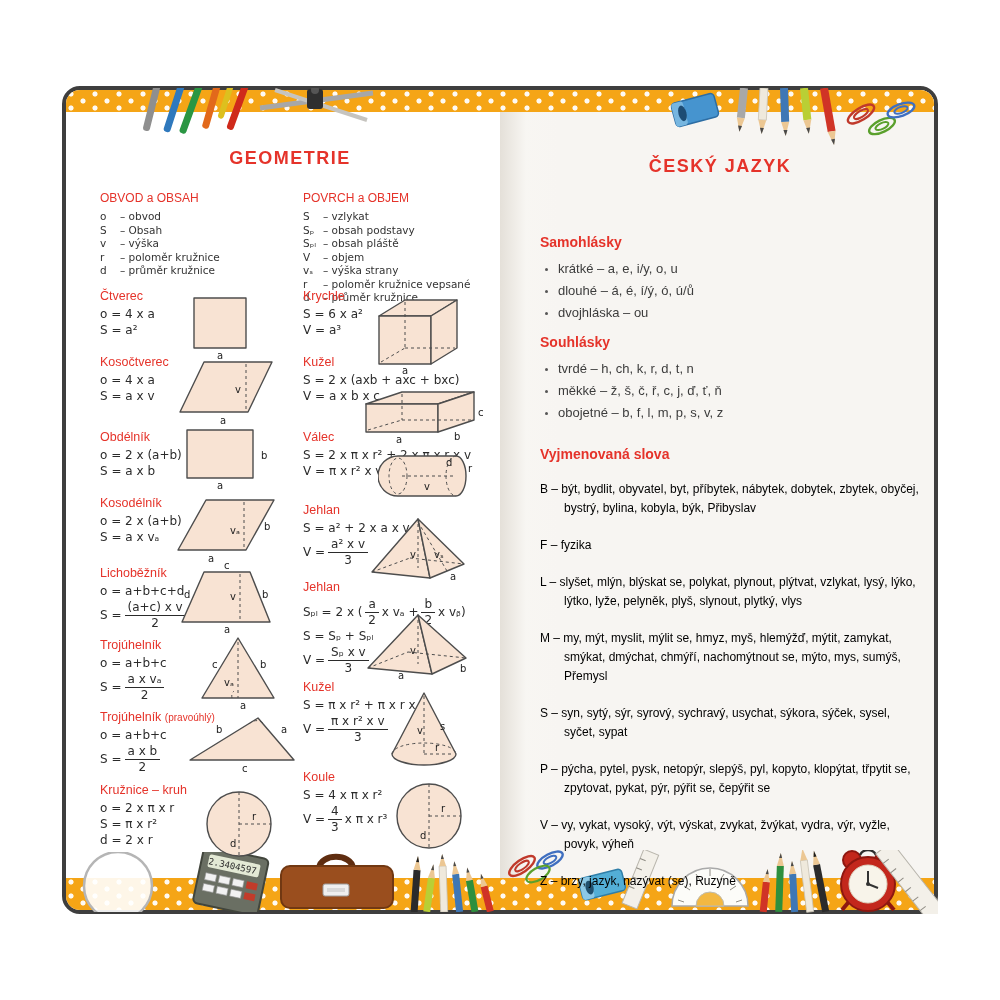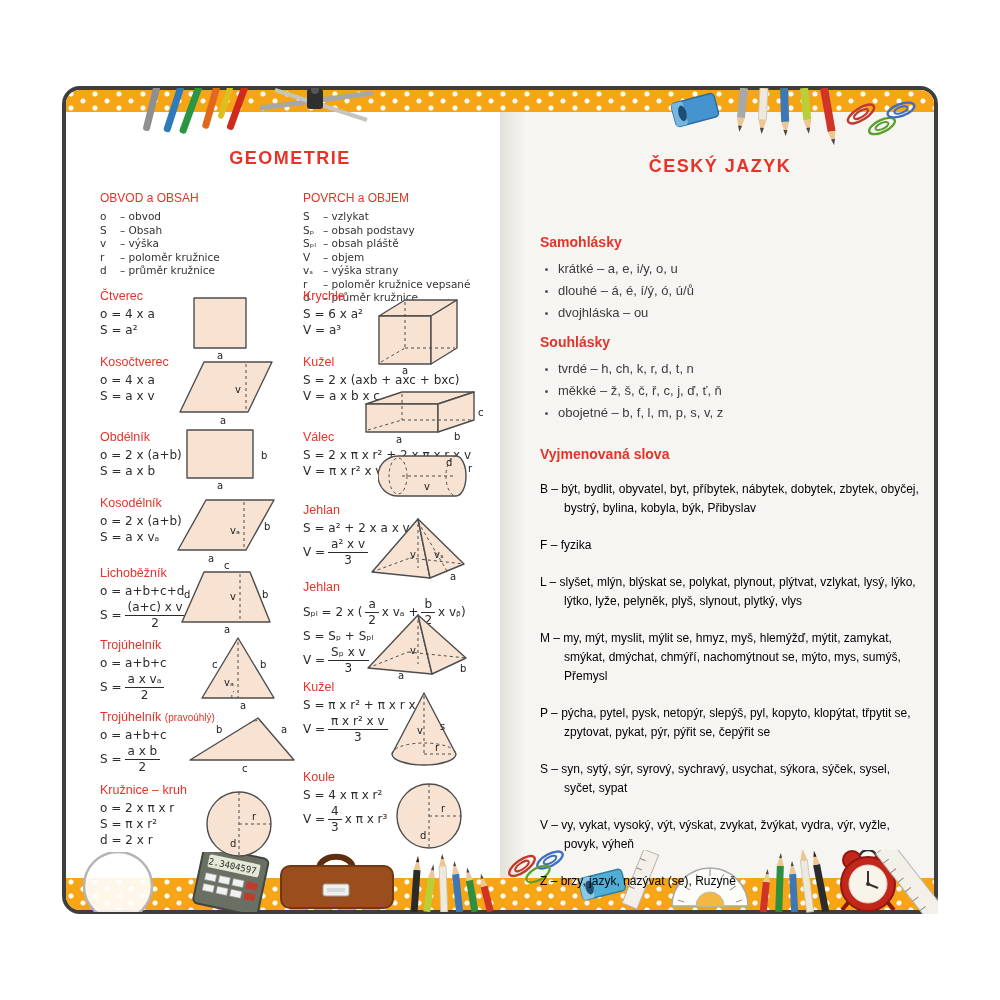--- a/index.html
+++ b/index.html
@@ -595,19 +595,19 @@
     <li>měkké – ž, š, č, ř, c, j, ď, ť, ň</li>
     <li>obojetné – b, f, l, m, p, s, v, z</li>
   </ul>
 
   <h2 class="content rp-h" style="left:540px;top:446px">Vyjmenovaná slova</h2>
   <div class="content entries" style="left:540px;top:480px">
     <p class="entry">B – být, bydlit, obyvatel, byt, příbytek, nábytek, dobytek, zbytek, obyčej, bystrý, bylina, kobyla, býk, Přibyslav</p>
     <p class="entry">F – fyzika</p>
     <p class="entry">L – slyšet, mlýn, blýskat se, polykat, plynout, plýtvat, vzlykat, lysý, lýko, lýtko, lyže, pelyněk, plyš, slynout, plytký, vlys</p>
     <p class="entry">M – my, mýt, myslit, mýlit se, hmyz, myš, hlemýžď, mýtit, zamykat, smýkat, dmýchat, chmýří, nachomýtnout se, mýto, mys, sumýš, Přemysl</p>
+    <p class="entry">S – syn, sytý, sýr, syrový, sychravý, usychat, sýkora, sýček, sysel, syčet, sypat</p>
     <p class="entry">P – pýcha, pytel, pysk, netopýr, slepýš, pyl, kopyto, klopýtat, třpytit se, zpytovat, pykat, pýr, pýřit se, čepýřit se</p>
-    <p class="entry">S – syn, sytý, sýr, syrový, sychravý, usychat, sýkora, sýček, sysel, syčet, sypat</p>
     <p class="entry">V – vy, vykat, vysoký, výt, výskat, zvykat, žvýkat, vydra, výr, vyžle, povyk, výheň</p>
     <p class="entry">Z – brzy, jazyk, nazývat (se), Ruzyně</p>
   </div>
 
 </div>
 
 </body></html>

